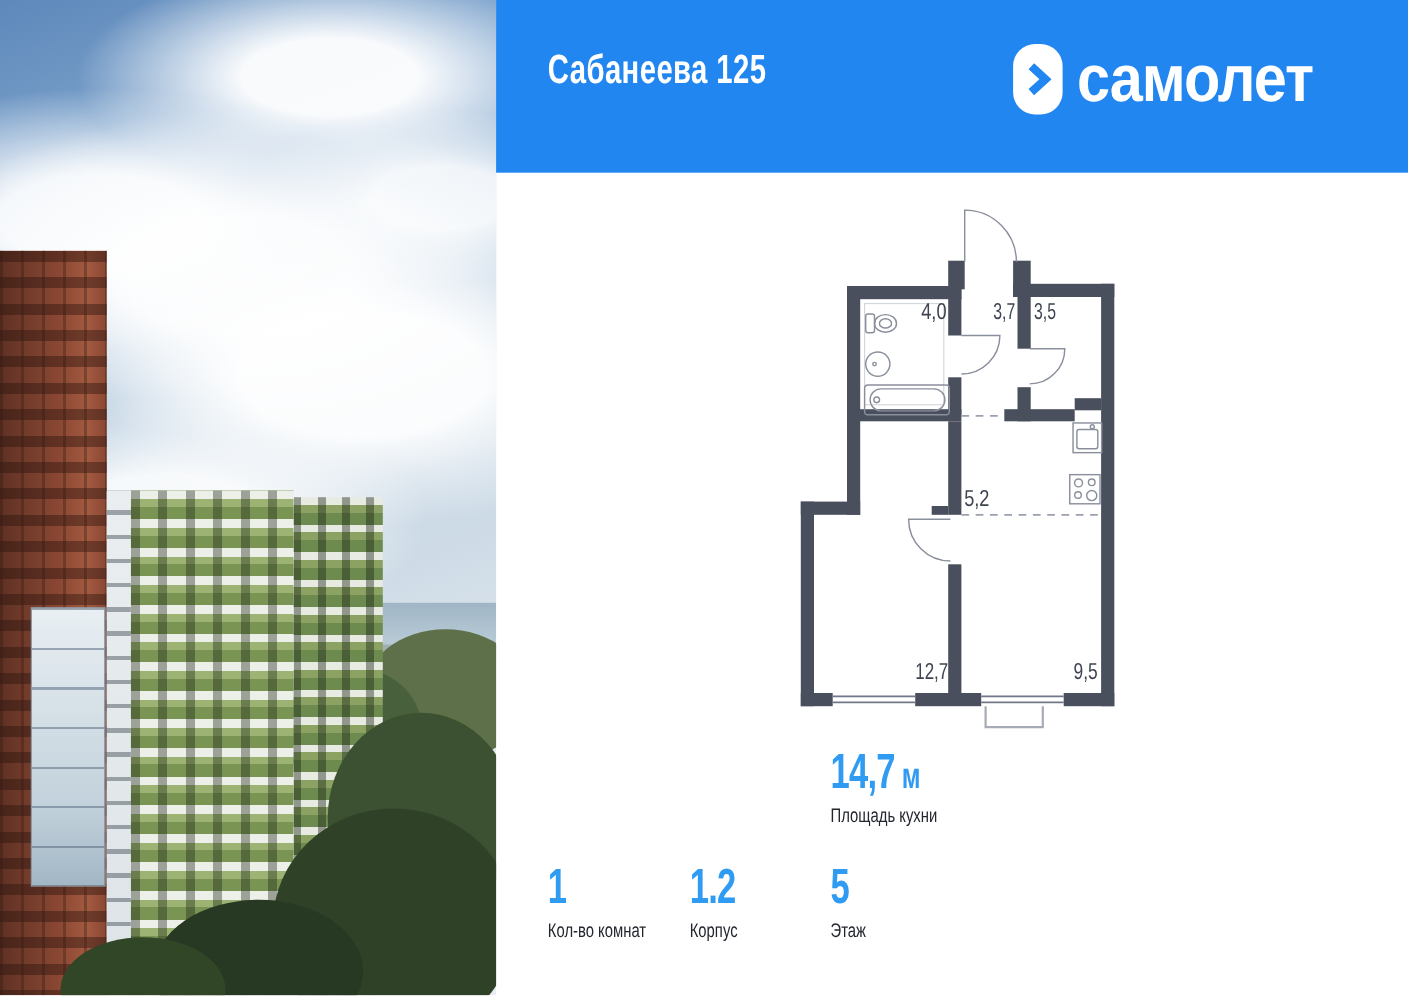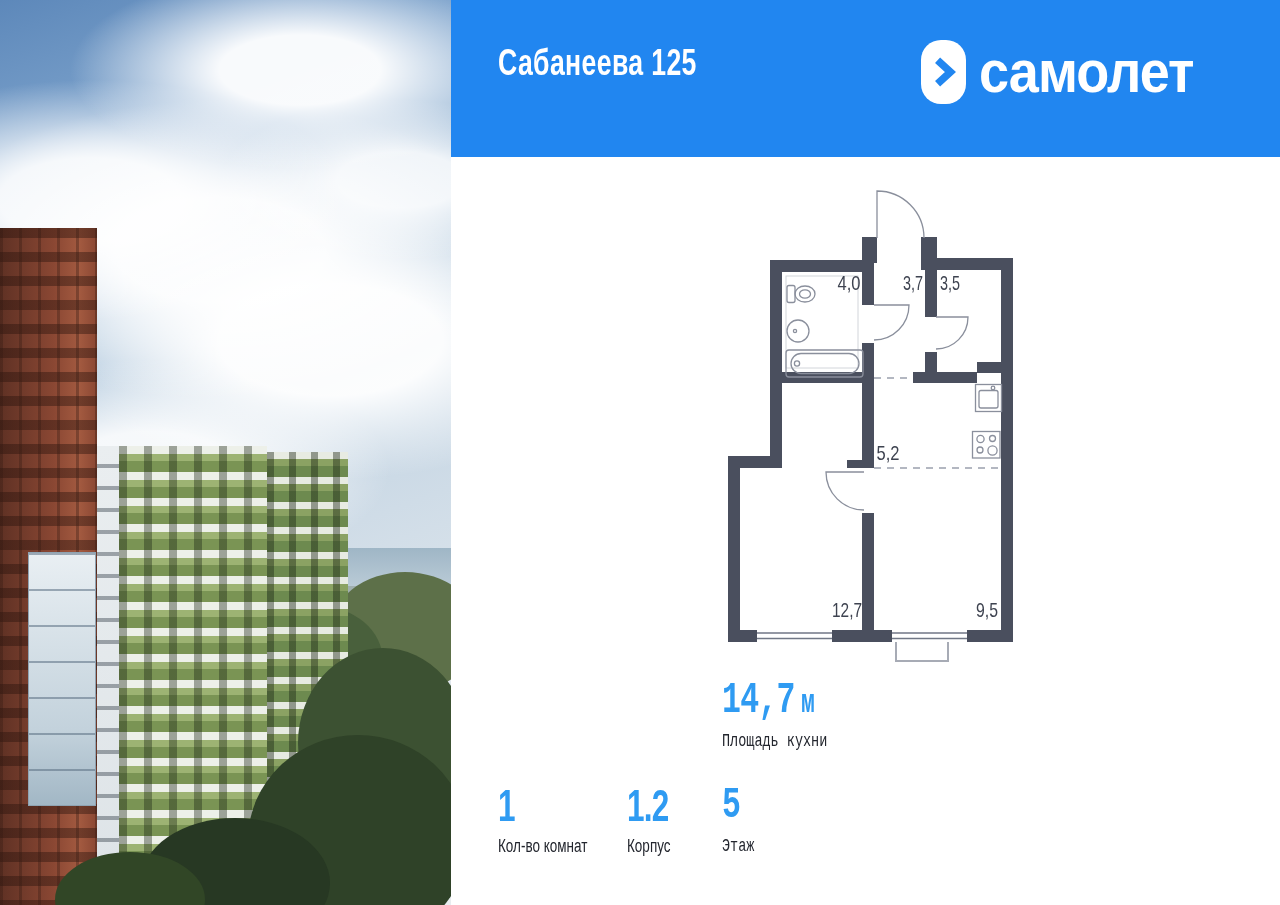--- a/index.html
+++ b/index.html
@@ -62,21 +62,21 @@
   
   .plan{position:absolute;left:715px;top:180px;width:310px;height:495px;}
   .plan text{fill:#3e4350;font-family:"Liberation Sans",sans-serif;font-size:21px;font-weight:500;}
 
   
   .stat{position:absolute;white-space:nowrap;}
   .val{font-size:45px;line-height:1;font-weight:700;color:#2F9BF2;letter-spacing:-1px;
        transform:scaleX(.7);transform-origin:0 0;}
   .unit{font-size:33px;margin-left:9px;}
   .lab{margin-top:8px;font-size:18px;color:#23262e;transform:scaleX(.75);transform-origin:0 0;}
-  .c1{left:498px;} .c2{left:627px;} .c3{left:722px;font-family:Liberation Mono, monospace;}
+  .c1{left:498px;} .c2{left:627px;} .c3{left:755px;}
   .r1{top:678px;} .r2{top:783px;}
 </style>
 </head>
 <body>
 
 <div class="stage">
 
   <div class="photo">
     <div class="clouds"></div>
     <div class="sea"></div>

